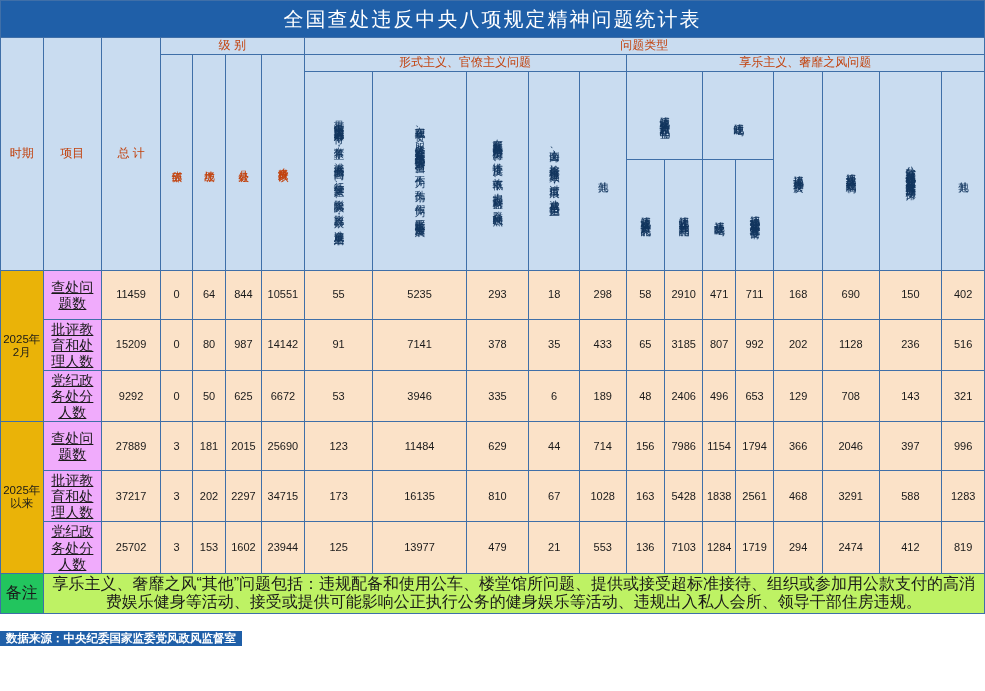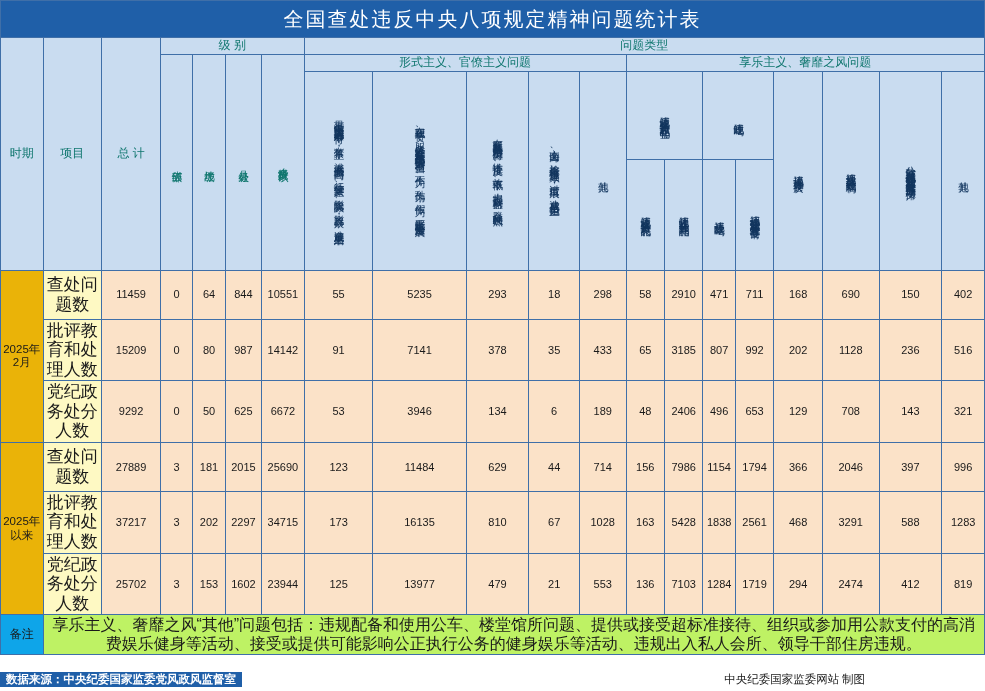--- a/index.html
+++ b/index.html
@@ -31,21 +31,21 @@
     color:#ffffff;
     font-size:20px;
     font-weight:bold;
     letter-spacing:2px;
     height:34px;
     border:1px solid #1f5fa8;
   }
   
   .hd{
     background:#c9dcf0;
-    color:#0f766e;
+    color:#c2410c;
     font-weight:bold;
     font-size:12px;
   }
   .hd-sm{
     background:#c9dcf0;
     color:#12355e;
     font-weight:bold;
     font-size:10.5px;
   }
   
@@ -73,52 +73,52 @@
   }
   .vcell{height:196px;padding:2px 0;}
   
   .d{
     background:#fbe2c8;
     font-size:11px;
     color:#1a1a1a;
     height:46px;
   }
   .lbl{
-    background:#fef9c3;
-    font-size:17px;
-    font-weight:bold;
-    color:#1a1a1a;
+    background:#f0abfc;
+    font-size:14px;
+    font-weight:bold;
+    color:#1a1a1a;
+    text-decoration:underline;
   }
   .period{
     background:#eab308;
     font-size:11.5px;
     font-weight:bold;
     color:#1a1a1a;
     line-height:1.25;
   }
   .note-label{
-    background:#0ea5e9;
-    font-size:12px;
+    background:#22c55e;
+    font-size:16px;
     font-weight:bold;
   }
   .note-body{
     background:#bef264;
     font-size:16px;
     text-align:left;
     padding:5px 8px;
     line-height:1.55;
     color:#1a1a1a;
   }
   .footer{
     display:flex;
     width:985px;
     height:24px;
-    align-items:flex-start;
-    margin-top:17px;
-    font-family:Liberation Serif, serif;
+    align-items:flex-end;
+    margin-top:8px;
   }
   .footer-left{
     background:#1f5fa8;
     color:#ffffff;
     font-size:11.5px;
     font-weight:bold;
     display:flex;align-items:center;justify-content:center;
     padding:0 6px;
     white-space:nowrap;
   }
@@ -258,21 +258,21 @@
   </tr>
   <tr>
     <td class="lbl">党纪政务处分人数</td>
     <td class="d">9292</td>
     <td class="d">0</td>
     <td class="d">50</td>
     <td class="d">625</td>
     <td class="d">6672</td>
     <td class="d">53</td>
     <td class="d">3946</td>
-    <td class="d">134</td>
+    <td class="d">335</td>
     <td class="d">6</td>
     <td class="d">189</td>
     <td class="d">48</td>
     <td class="d">2406</td>
     <td class="d">496</td>
     <td class="d">653</td>
     <td class="d">129</td>
     <td class="d">708</td>
     <td class="d">143</td>
     <td class="d">321</td>
@@ -349,15 +349,14 @@
   </tr>
 </tbody>
     </table>
 
 <div class="footer">
   <div class="footer-left">
         <span>数据来源：</span>
         <span>中央纪委国家监委党风政风监督室</span>
       </div>
   <div class="footer-mid"></div>
-  <div class="footer-right">中央纪委国家监委网站 制图</div>
 </div>
 </div>
 
 </body></html>

